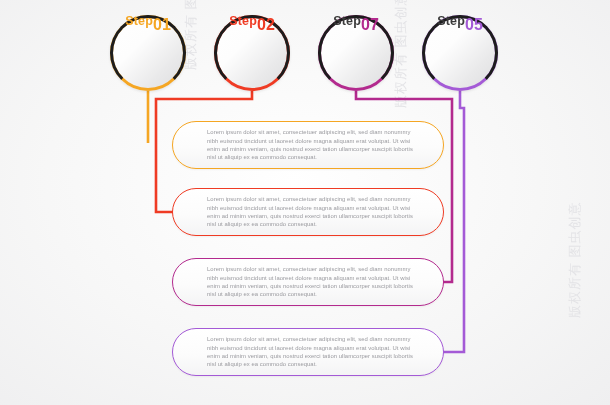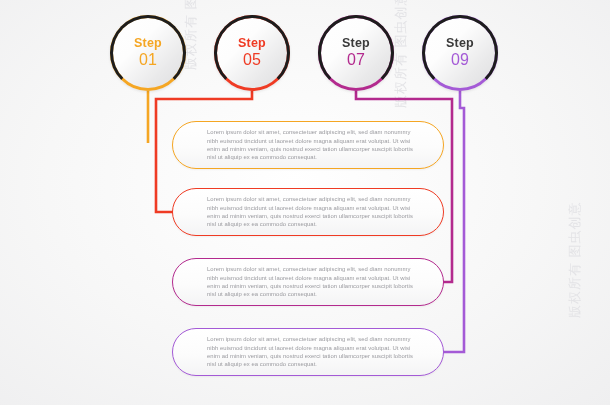--- a/index.html
+++ b/index.html
@@ -44,22 +44,21 @@
   }
 
   
   .circle {
     position: absolute;
     width: 76px;
     height: 76px;
     border-radius: 50%;
     box-sizing: border-box;
     display: flex;
-    flex-direction: column;
-    align-items: center;
+    flex-direction: row;
     justify-content: center;
     background:
       linear-gradient(135deg, #ffffff 0%, #fdfdfd 38%, #e9e9ea 72%, #dcdcde 100%);
     box-shadow: 0 1px 3px rgba(0,0,0,0.10);
   }
   .circle .ring {
     position: absolute;
     left: 0; top: 0;
     width: 100%; height: 100%;
     border-radius: 50%;
@@ -68,21 +67,21 @@
   .circle .lbl {
     position: relative;
     font-size: 12.5px;
     font-weight: bold;
     line-height: 1.05;
     letter-spacing: .2px;
   }
   .circle .num {
     position: relative;
     font-size: 16px;
-    font-weight: normal;
+    font-weight: bold;
     line-height: 1.1;
     margin-top: 1px;
   }
 
   
   .cap {
     position: absolute;
     box-sizing: border-box;
     border-radius: 28px;
     border: 1.6px solid #ccc;
@@ -126,35 +125,35 @@
     <span class="ring" style="border:3.4px solid #f5a623;"></span>
     <span class="ring" style="border-top:3.4px solid #1d1d1d; border-left:3.4px solid #1d1d1d; border-right:3.4px solid #1d1d1d; border-bottom:3.4px solid transparent;"></span>
     <span class="lbl" style="color:#f5a623;">Step</span>
     <span class="num" style="color:#f5a623;">01</span>
   </div>
 
   <div class="circle" style="left:214px; top:15px;">
     <span class="ring" style="border:3.4px solid #ef3b24;"></span>
     <span class="ring" style="border-top:3.4px solid #1d1d1d; border-left:3.4px solid #1d1d1d; border-right:3.4px solid #1d1d1d; border-bottom:3.4px solid transparent;"></span>
     <span class="lbl" style="color:#ef3b24;">Step</span>
-    <span class="num" style="color:#ef3b24;">05</span>
+    <span class="num" style="color:#ef3b24;">02</span>
   </div>
 
   <div class="circle" style="left:318px; top:15px;">
     <span class="ring" style="border:3.4px solid #b32a8e;"></span>
     <span class="ring" style="border-top:3.4px solid #1d1d1d; border-left:3.4px solid #1d1d1d; border-right:3.4px solid #1d1d1d; border-bottom:3.4px solid transparent;"></span>
     <span class="lbl" style="color:#3a3a3a;">Step</span>
     <span class="num" style="color:#b32a8e;">07</span>
   </div>
 
   <div class="circle" style="left:422px; top:15px;">
     <span class="ring" style="border:3.4px solid #a45ad6;"></span>
     <span class="ring" style="border-top:3.4px solid #1d1d1d; border-left:3.4px solid #1d1d1d; border-right:3.4px solid #1d1d1d; border-bottom:3.4px solid transparent;"></span>
     <span class="lbl" style="color:#3a3a3a;">Step</span>
-    <span class="num" style="color:#a45ad6;">09</span>
+    <span class="num" style="color:#a45ad6;">05</span>
   </div>
 
   <div class="cap" style="left:172px; top:121px; width:272px; height:48px; border-color:#f5a623;">
     <p>Lorem ipsum dolor sit amet, consectetuer adipiscing elit, sed diam nonummy nibh euismod tincidunt ut laoreet dolore magna aliquam erat volutpat. Ut wisi enim ad minim veniam, quis nostrud exerci tation ullamcorper suscipit lobortis nisl ut aliquip ex ea commodo consequat.</p>
   </div>
 
   <div class="cap" style="left:172px; top:188px; width:272px; height:48px; border-color:#ef3b24;">
     <p>Lorem ipsum dolor sit amet, consectetuer adipiscing elit, sed diam nonummy nibh euismod tincidunt ut laoreet dolore magna aliquam erat volutpat. Ut wisi enim ad minim veniam, quis nostrud exerci tation ullamcorper suscipit lobortis nisl ut aliquip ex ea commodo consequat.</p>
   </div>
 

